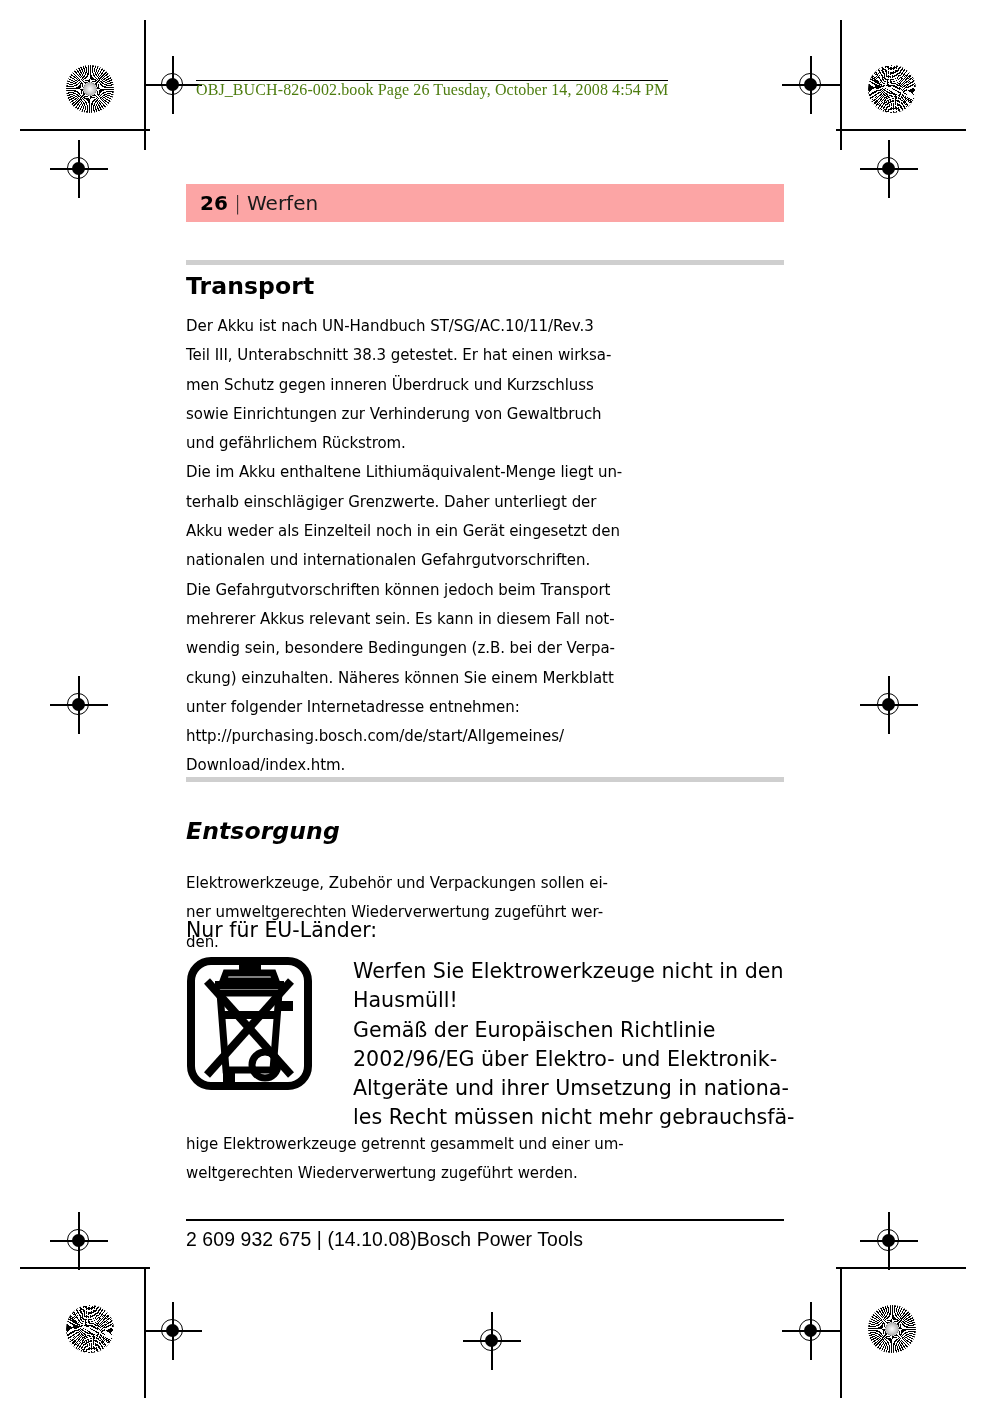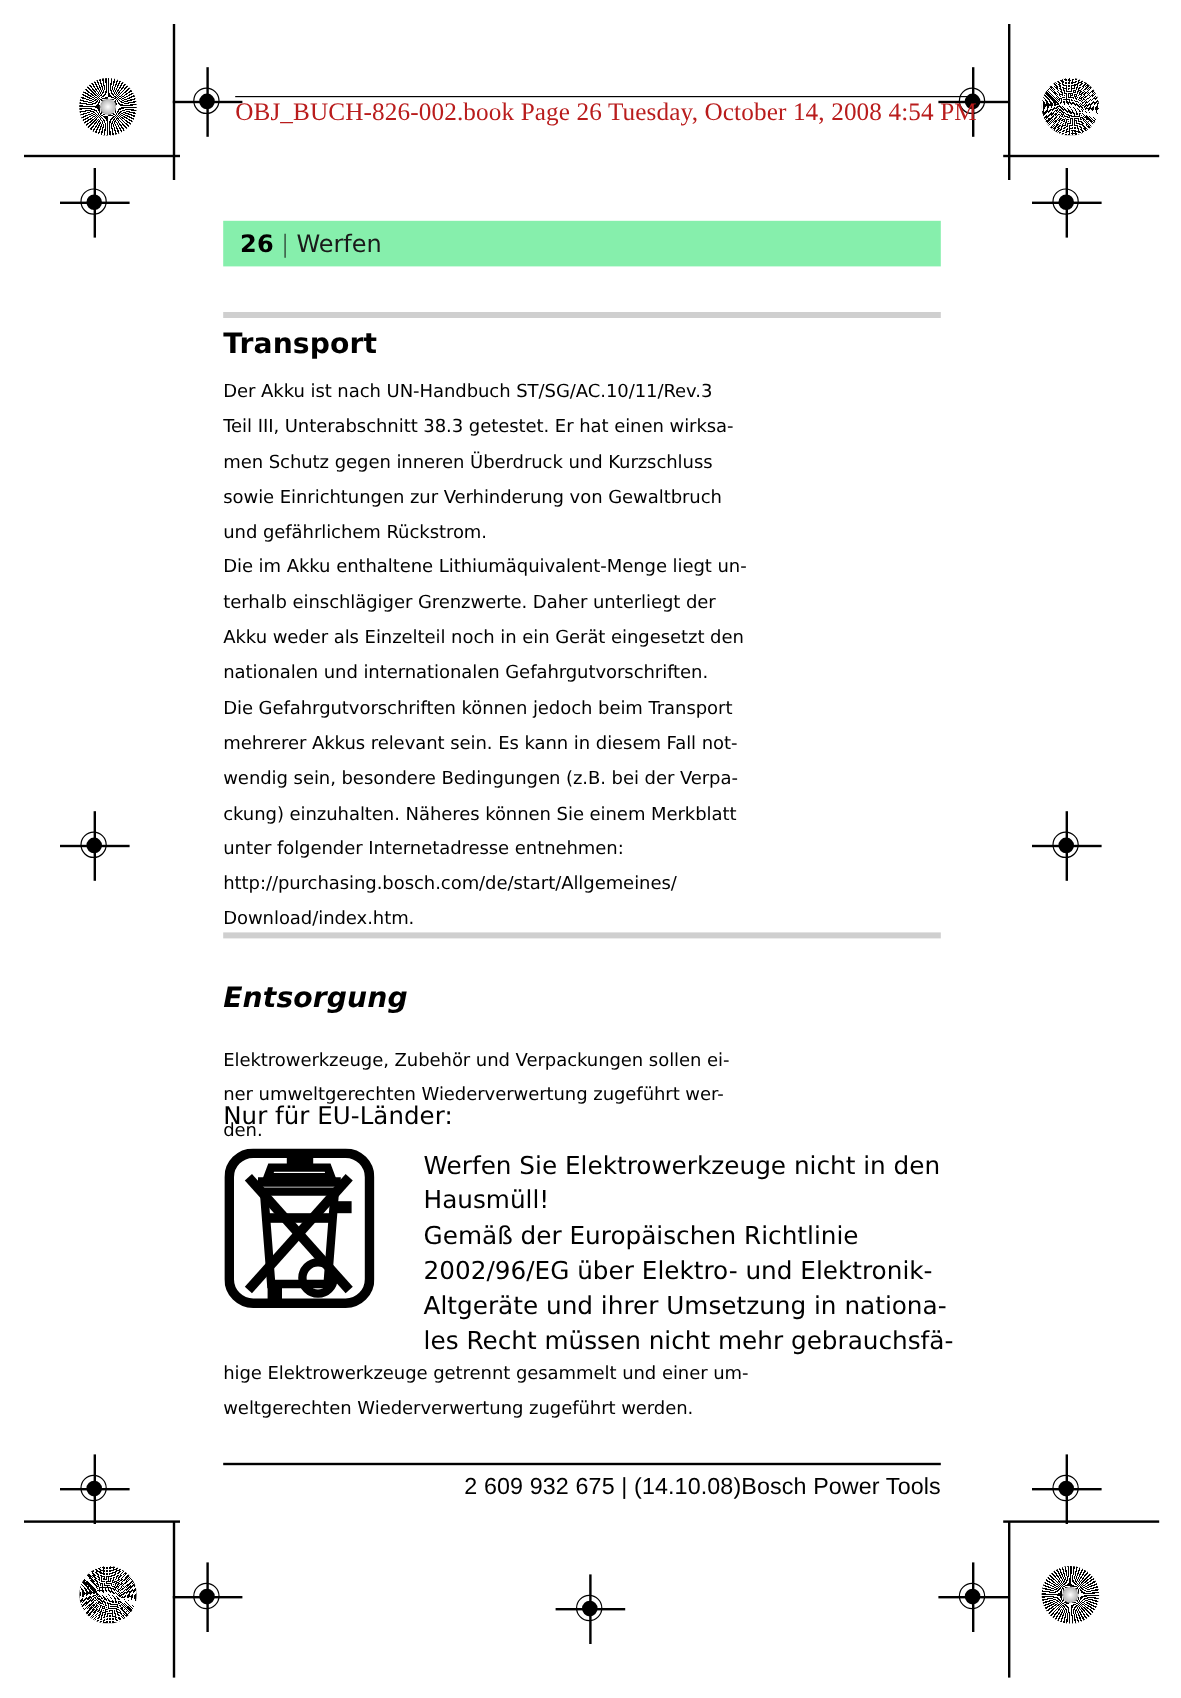--- a/index.html
+++ b/index.html
@@ -86,41 +86,41 @@
   .trimline { position: absolute; background: #000; }
   .trim-v { width: 1.5px; }
   .trim-h { height: 1.5px; }
 
   
   .runhead {
     position: absolute;
     left: 196px;
     top: 80px;
     font-family: "Liberation Serif", serif;
-    font-size: 21px;
+    font-size: 16px;
     letter-spacing: 0.1px;
     white-space: nowrap;
-    color: #b91c1c;
+    color: #4d7c0f;
   }
   .runhead .ul { border-top: 1.6px solid #000; padding-top: 0px; display: inline-block; }
 
   
   #page {
     position: absolute;
     left: 0; top: 0;
     width: 984px; height: 1415px;
   }
 
   .pagehead {
     position: absolute;
     left: 186px;
     top: 184px;
     width: 598px;
     height: 38px;
-    background: #86efac;
+    background: #fca5a5;
     display: flex;
     align-items: center;
     box-sizing: border-box;
     padding-left: 14px;
   }
   .pagehead .pno {
     font-weight: bold;
     font-size: 20px;
     letter-spacing: 0.2px;
   }
@@ -199,21 +199,21 @@
     width: 598px;
     height: 2.2px;
     background: #000;
   }
   .footer {
     position: absolute;
     top: 1228px;
     left: 186px;
     width: 598px;
     display: flex;
-    justify-content: flex-end;
+    justify-content: flex-start;
     font-size: 19.4px;
     font-family: "Liberation Sans", sans-serif;
     letter-spacing: 0.1px;
   }
 </style>
 </head>
 <body>
 
 <div id="marks">
 

